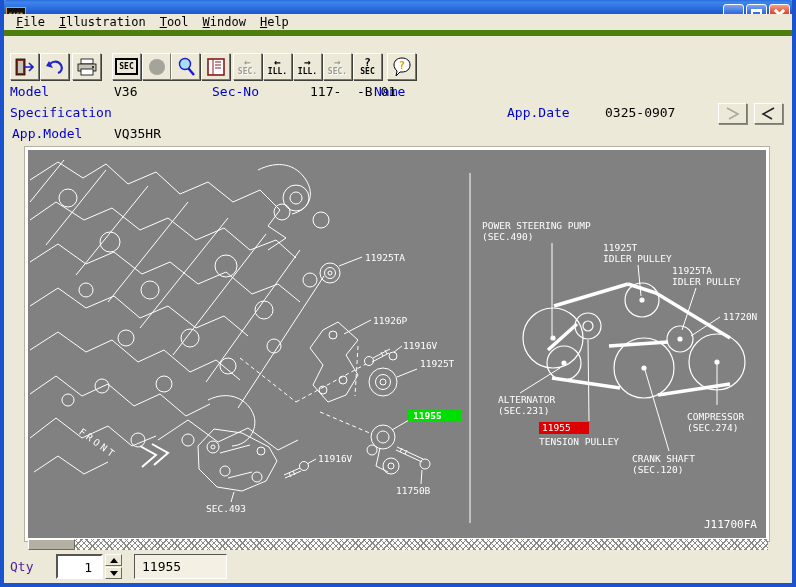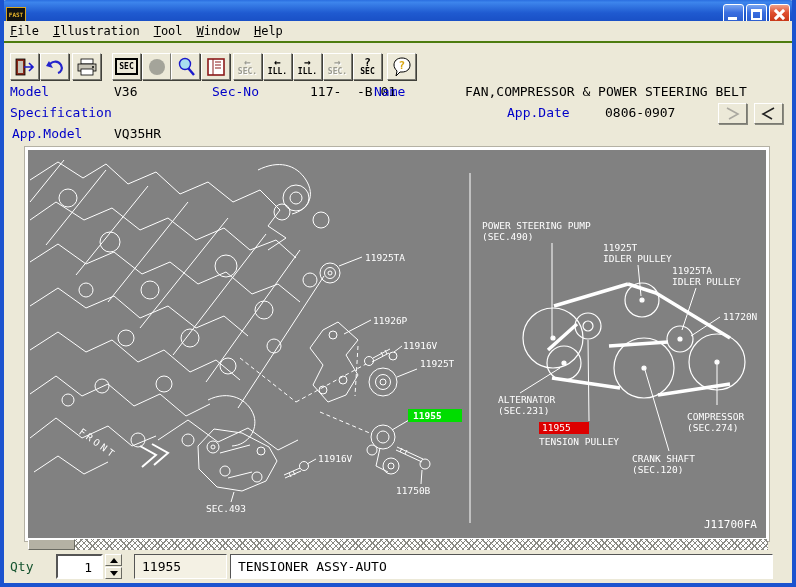--- a/index.html
+++ b/index.html
@@ -18,22 +18,22 @@
   .win-btns { margin-left:auto; display:flex; gap:2px; }
   .wbtn { width:21px; height:21px; border-radius:3px; border:1px solid #fff;
     background:linear-gradient(180deg,#7aa6f0,#3a6ee0 40%,#2858c8); position:relative; }
   .wbtn.close { background:linear-gradient(180deg,#f0a088,#e05030 40%,#c03010); }
   .glyph-min { position:absolute; left:4px; bottom:4px; width:9px; height:3px; background:#fff; }
   .glyph-max { position:absolute; left:4px; top:4px; width:11px; height:11px; border:2px solid #fff; border-top-width:3px; }
   .glyph-close-a,.glyph-close-b { position:absolute; left:3px; top:8px; width:13px; height:3px; background:#fff; }
   .glyph-close-a { transform:rotate(45deg);} .glyph-close-b { transform:rotate(-45deg);}
 
   
-  .menubar { position:absolute; left:4px; top:21px; width:788px; height:22px; background:#ECE9D8;
-    display:flex; align-items:center; padding-left:2px; border-bottom:2px solid #4d7c0f; }
+  .menubar { position:absolute; left:4px; top:14px; width:788px; height:22px; background:#ECE9D8;
+    display:flex; align-items:center; padding-left:8px; border-bottom:6px solid #4d7c0f; }
   .menu-item { font-size:12px; color:#000; padding:2px 10px 2px 4px; }
 
   
   .toolbar { position:absolute; left:4px; top:51px; width:736px; height:32px; background:#ECE9D8; }
   .tbtn { position:absolute; top:2px; width:29px; height:27px; background:#ECE9D8;
     border:1px solid; border-color:#fff #7a7a72 #7a7a72 #fff; box-shadow:1px 1px 0 #40403a;
     display:flex; flex-direction:column; align-items:center; justify-content:center; }
   .tbtn svg { display:block; }
   .nav-arrow { font-size:11px; line-height:9px; font-weight:bold; }
   .nav-lbl { font-size:8px; line-height:9px; font-weight:bold; letter-spacing:0; }
@@ -59,21 +59,21 @@
 
   
   .hscroll { position:absolute; left:28px; top:539px; width:740px; height:11px; background:#fff;
     background-image:repeating-linear-gradient(45deg,#8a8a84 0 1px,transparent 1px 4px),
                      repeating-linear-gradient(-45deg,#8a8a84 0 1px,transparent 1px 4px); }
   .hthumb { position:absolute; left:0; top:0; width:47px; height:11px; background:#b4b1a4;
     border:1px solid; border-color:#fff #6a6a62 #6a6a62 #fff; }
 
   
   .bottombar { position:absolute; left:4px; top:551px; width:788px; height:32px; background:#ECE9D8; font-size:13px; }
-  .qty-lbl { position:absolute; left:6px; top:8px; color:#14532d; }
+  .qty-lbl { position:absolute; left:6px; top:8px; color:#4c1d95; }
   .qty-input { position:absolute; left:52px; top:3px; width:47px; height:25px; background:#fff;
     border:2px solid; border-color:#555 #fff #fff #555; text-align:right; padding:4px 9px 0 0; color:#000; }
   .spinner { position:absolute; left:101px; top:3px; width:17px; height:25px; }
   .spin { position:absolute; left:0; width:17px; height:12px; background:#ECE9D8;
     border:1px solid; border-color:#fff #6a6a62 #6a6a62 #fff; }
   .spin.up { top:0; } .spin.dn { top:13px; }
   .tri-up { position:absolute; left:4px; top:3px; width:0; height:0;
     border-left:4px solid transparent; border-right:4px solid transparent; border-bottom:5px solid #000; }
   .tri-dn { position:absolute; left:4px; top:3px; width:0; height:0;
     border-left:4px solid transparent; border-right:4px solid transparent; border-top:5px solid #000; }
@@ -178,25 +178,24 @@
     </svg>
   </div>
 </div>
 
 <div class="info">
   <span class="lbl" style="left:6px;top:1px">Model</span>
   <span class="val" style="left:110px;top:1px">V36</span>
   <span class="lbl" style="left:208px;top:1px">Sec-No</span>
   <span class="val" style="left:306px;top:1px">117-  -B 01</span>
   <span class="lbl" style="left:370px;top:1px">Name</span>
-  <span class="val" style="left:461px;top:1px">FAN,COMPRESSOR &amp; POWER STEERING BELT</span>
 
   <span class="lbl" style="left:6px;top:22px">Specification</span>
   <span class="lbl" style="left:503px;top:22px">App.Date</span>
-  <span class="val" style="left:601px;top:22px">0806-0907</span>
+  <span class="val" style="left:601px;top:22px">0325-0907</span>
   <div class="pgbtn" style="left:714px;top:20px">
     <svg width="27" height="19" viewBox="0 0 27 19">
       <path d="M8,4 L19,10 L10,15" stroke="#aaa8a0" stroke-width="1.6" fill="none"></path>
     </svg>
   </div>
   <div class="pgbtn" style="left:750px;top:20px">
     <svg width="27" height="19" viewBox="0 0 27 19">
       <path d="M19,4 L8,10 L17,15" stroke="#222" stroke-width="1.6" fill="none"></path>
     </svg>
   </div>
@@ -368,16 +367,15 @@
   <div class="qty-input">1</div>
   <div class="spinner">
     <div class="spin up">
         <div class="tri-up"></div>
       </div>
     <div class="spin dn">
         <div class="tri-dn"></div>
       </div>
   </div>
   <div class="field f-partno">11955</div>
-  <div class="field f-partname">TENSIONER ASSY-AUTO</div>
 </div>
 
 <div class="win-border" style="pointer-events:none"></div>
 
 </body></html>

